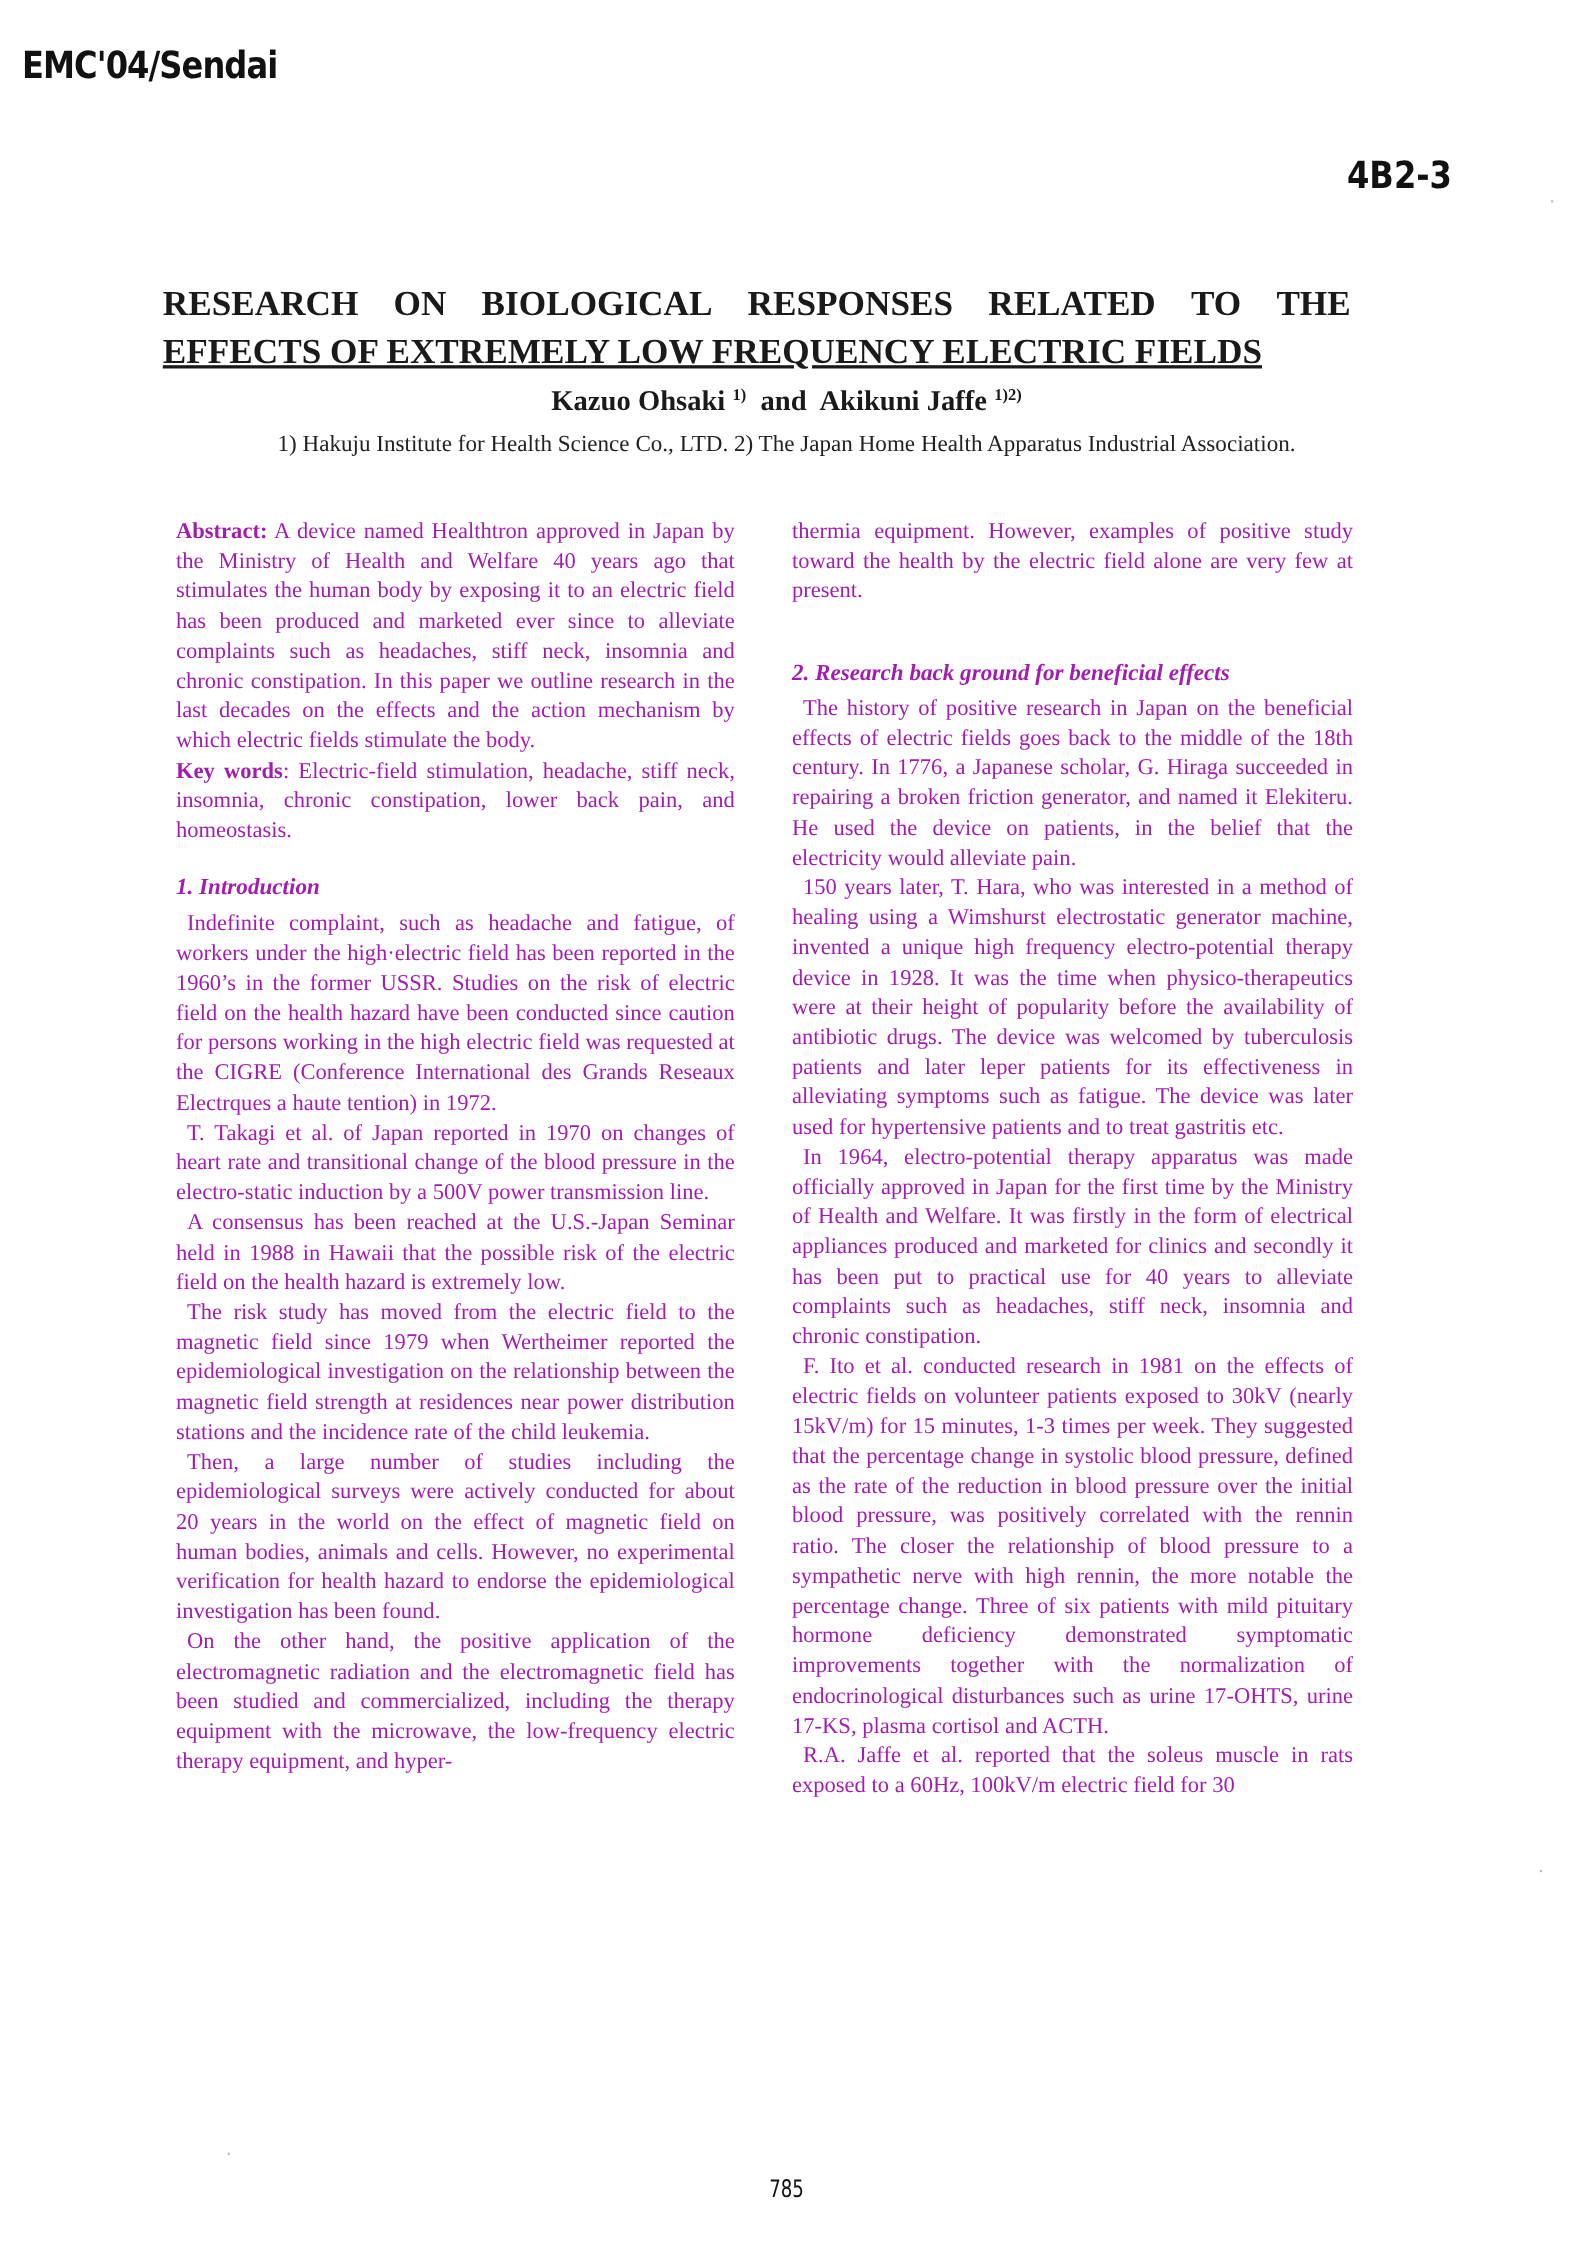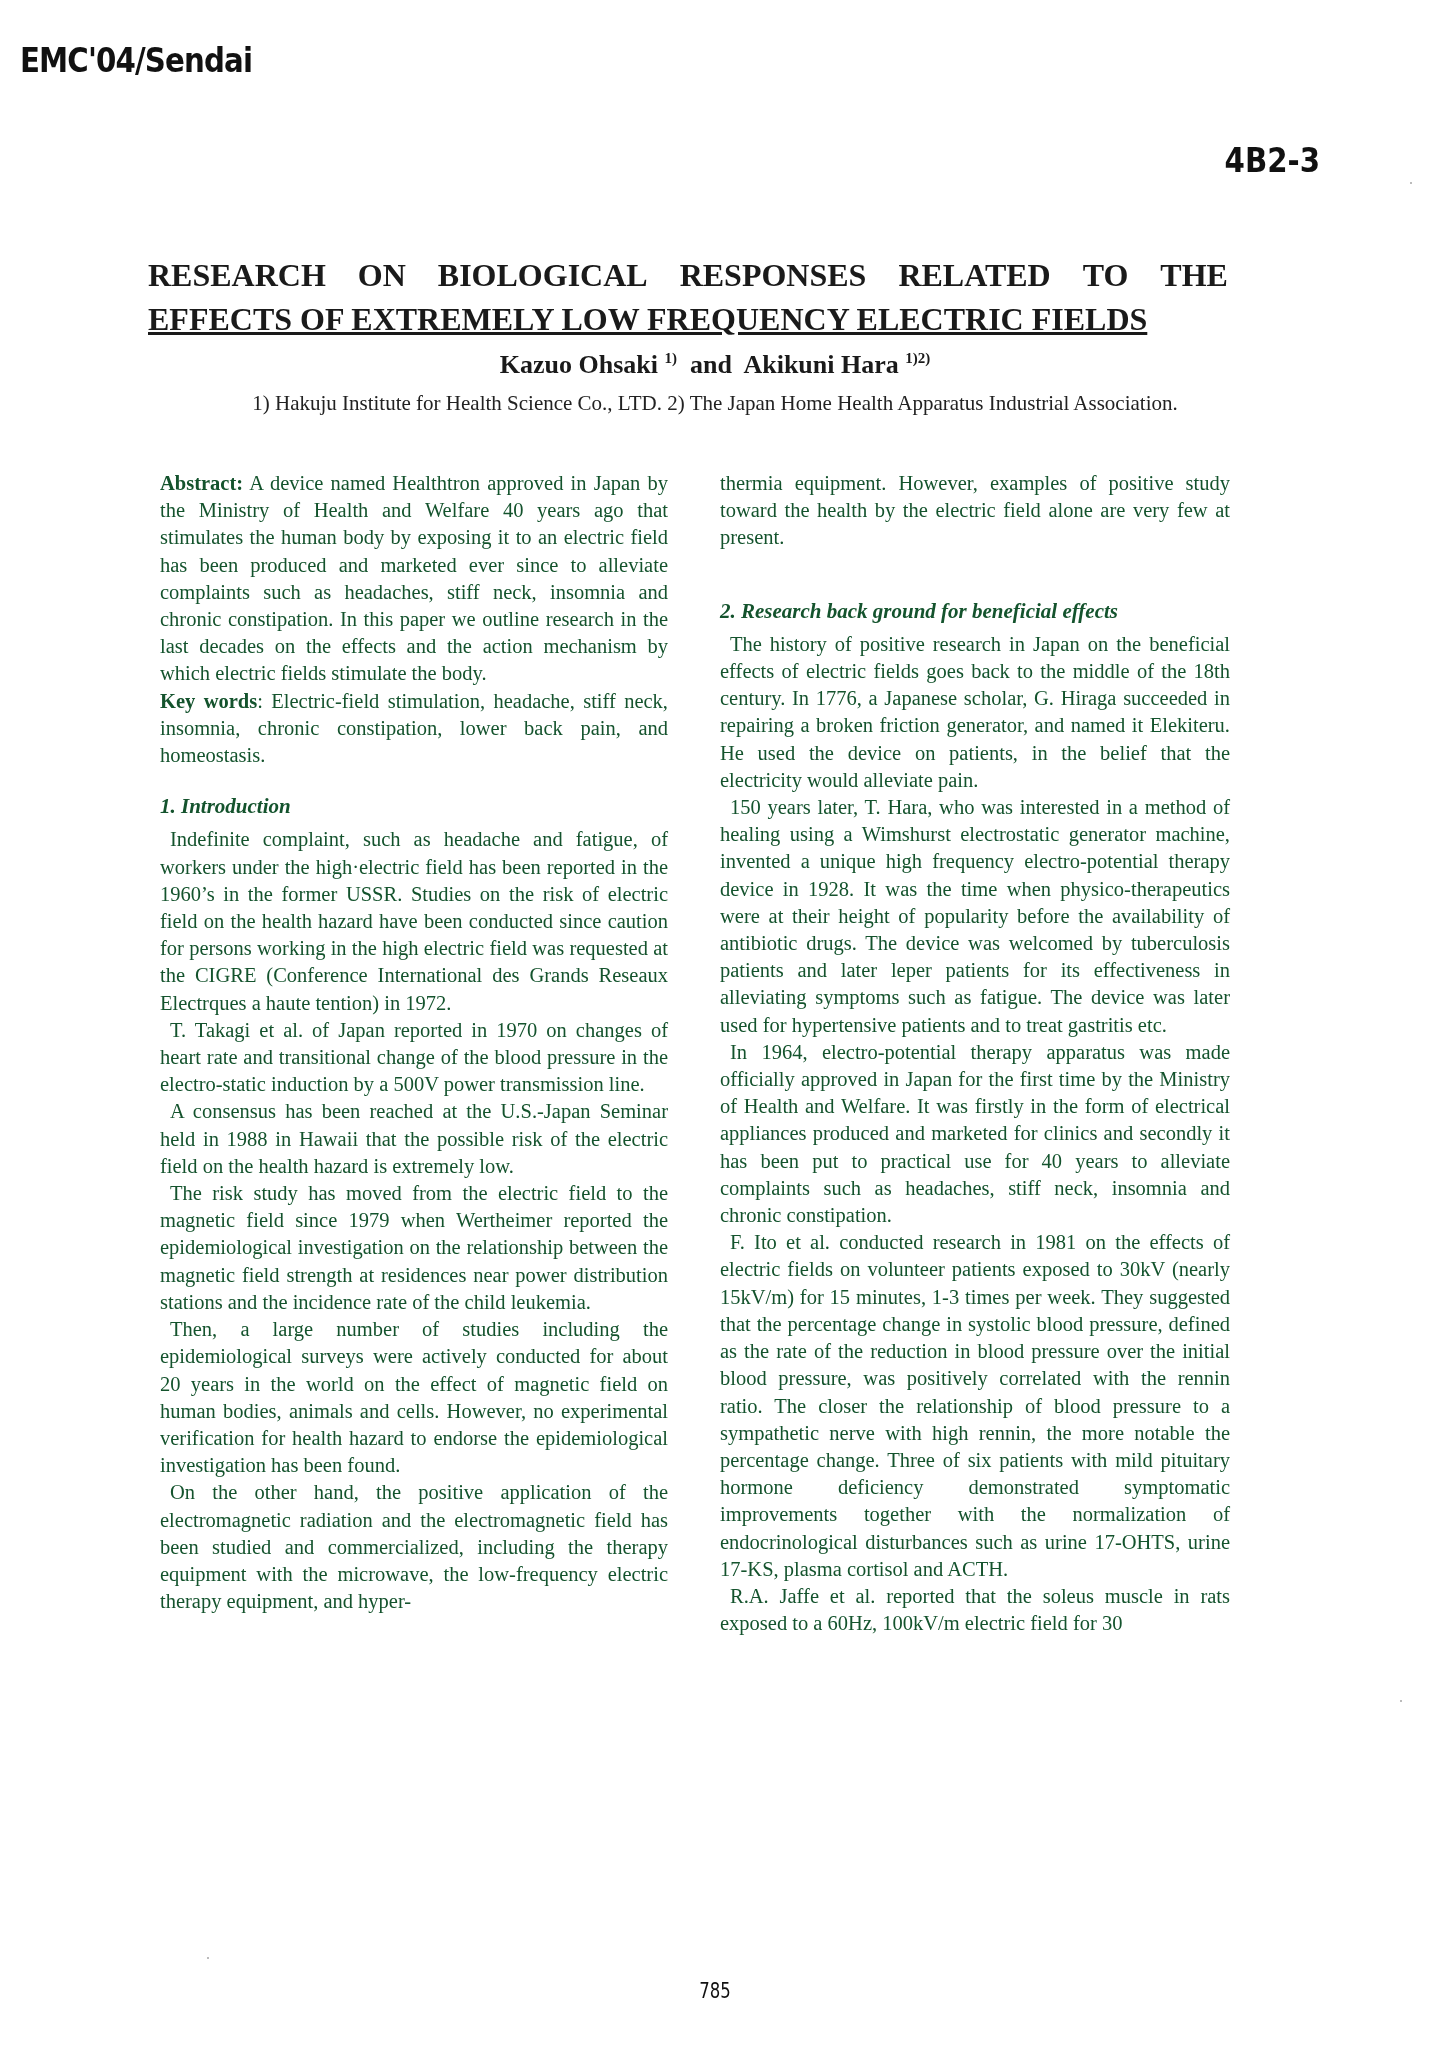--- a/index.html
+++ b/index.html
@@ -26,21 +26,21 @@
       font-family: "Liberation Serif", serif; font-weight: bold; font-size: 26px; color: #1a1a1a;
     }
     .authors sup { font-size: 15px; font-weight: bold; }
     .affil {
       position: absolute; left: 0; width: 1430px; top: 390px; text-align: center;
       font-family: "Liberation Serif", serif; font-size: 21px; line-height: 27px; color: #222;
     }
     .column {
       position: absolute; top: 470px;
       font-family: "Liberation Serif", serif; font-size: 20.5px; line-height: 27.2px;
-      color: #14532d; text-align: justify;
+      color: #a21caf; text-align: justify;
     }
     .col-left { left: 160px; width: 508px; }
     .col-right { left: 720px; width: 510px; }
     .column p { margin: 0; }
     .indent { text-indent: 10px; }
     .label-bold { font-weight: bold; }
     .section-heading { font-weight: bold; font-size: 21px; margin: 24px 0 6px 0 !important; text-align: left; font-style: italic; }
     .gap { height: 22px; }
     .page-number {
       position: absolute; left: 0; width: 1430px; top: 1978px; text-align: center;
@@ -64,21 +64,21 @@
     <span>TO</span>
     <span>THE</span>
   </div>
   <div class="title-line2">EFFECTS OF EXTREMELY LOW FREQUENCY ELECTRIC FIELDS</div>
 </div>
 
 <div class="authors">
   <span>Kazuo Ohsaki</span>
   <sup>1)</sup>
   &nbsp;<span>and</span>&nbsp;
-  <span>Akikuni Hara</span>
+  <span>Akikuni Jaffe</span>
   <sup>1)2)</sup>
 </div>
 
 <div class="affil">
   <div>1) Hakuju Institute for Health Science Co., LTD.  2) The Japan Home Health Apparatus Industrial Association.</div>
 </div>
 
 <div class="column col-left">
   <p><span class="label-bold">Abstract:</span><span> A device named Healthtron approved in Japan by the Ministry of Health and Welfare 40 years ago that stimulates the human body by exposing it to an electric field has been produced and marketed ever since to alleviate complaints such as headaches, stiff neck, insomnia and chronic constipation. In this paper we outline research in the last decades on the effects and the action mechanism by which electric fields stimulate the body.</span></p>
   <p><span class="label-bold">Key words</span><span>: Electric-field stimulation, headache, stiff neck, insomnia, chronic constipation, lower back pain, and homeostasis.</span></p>

